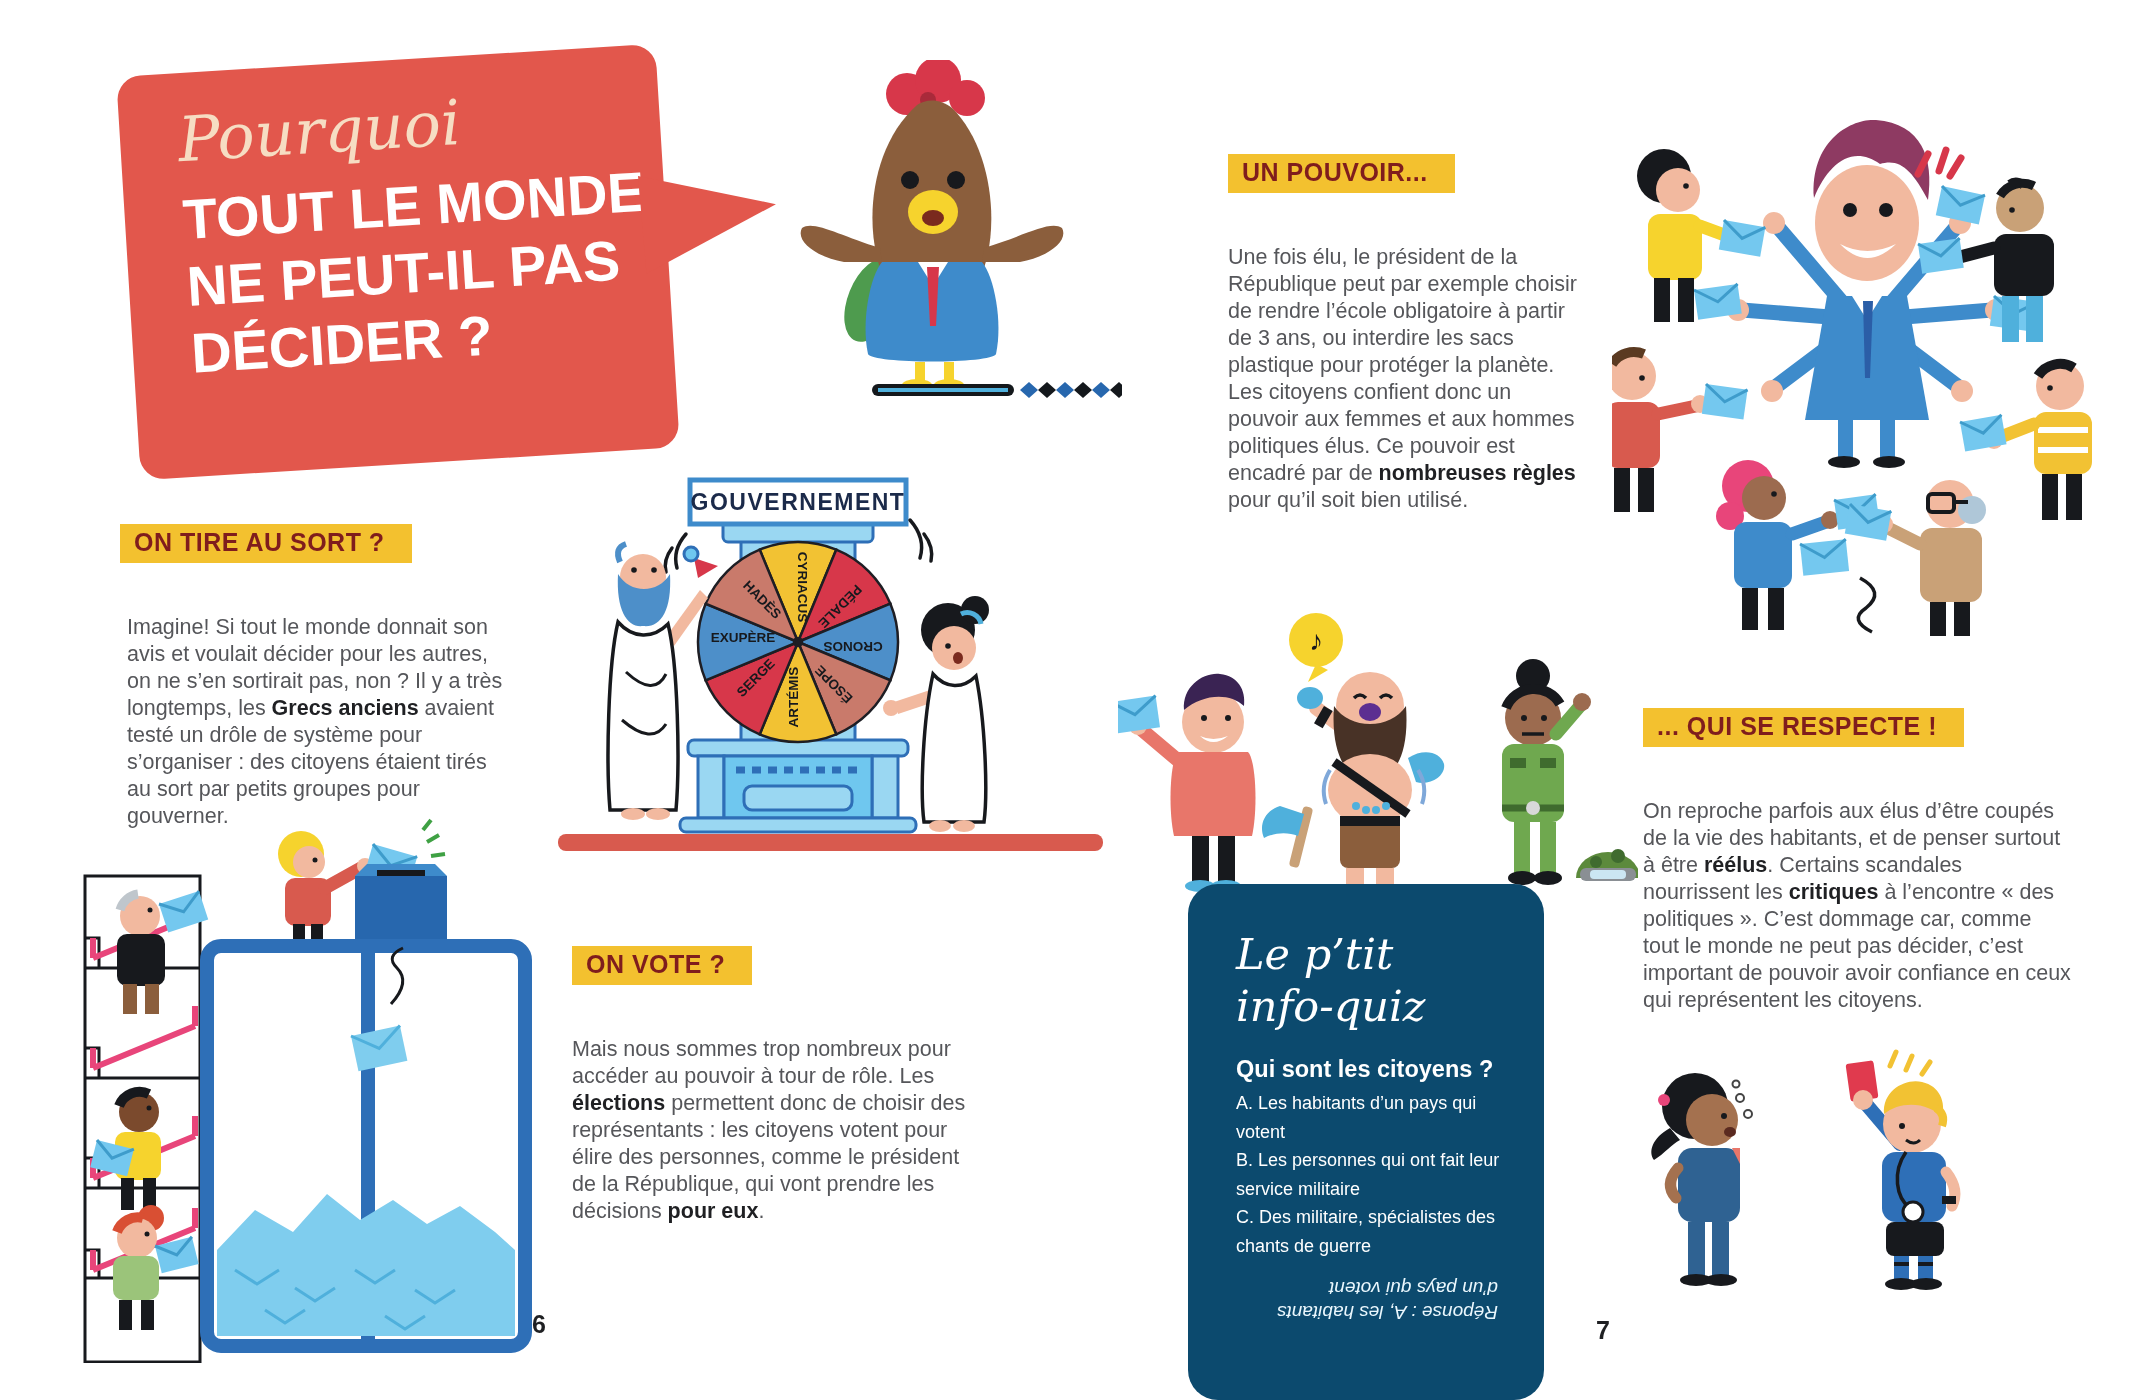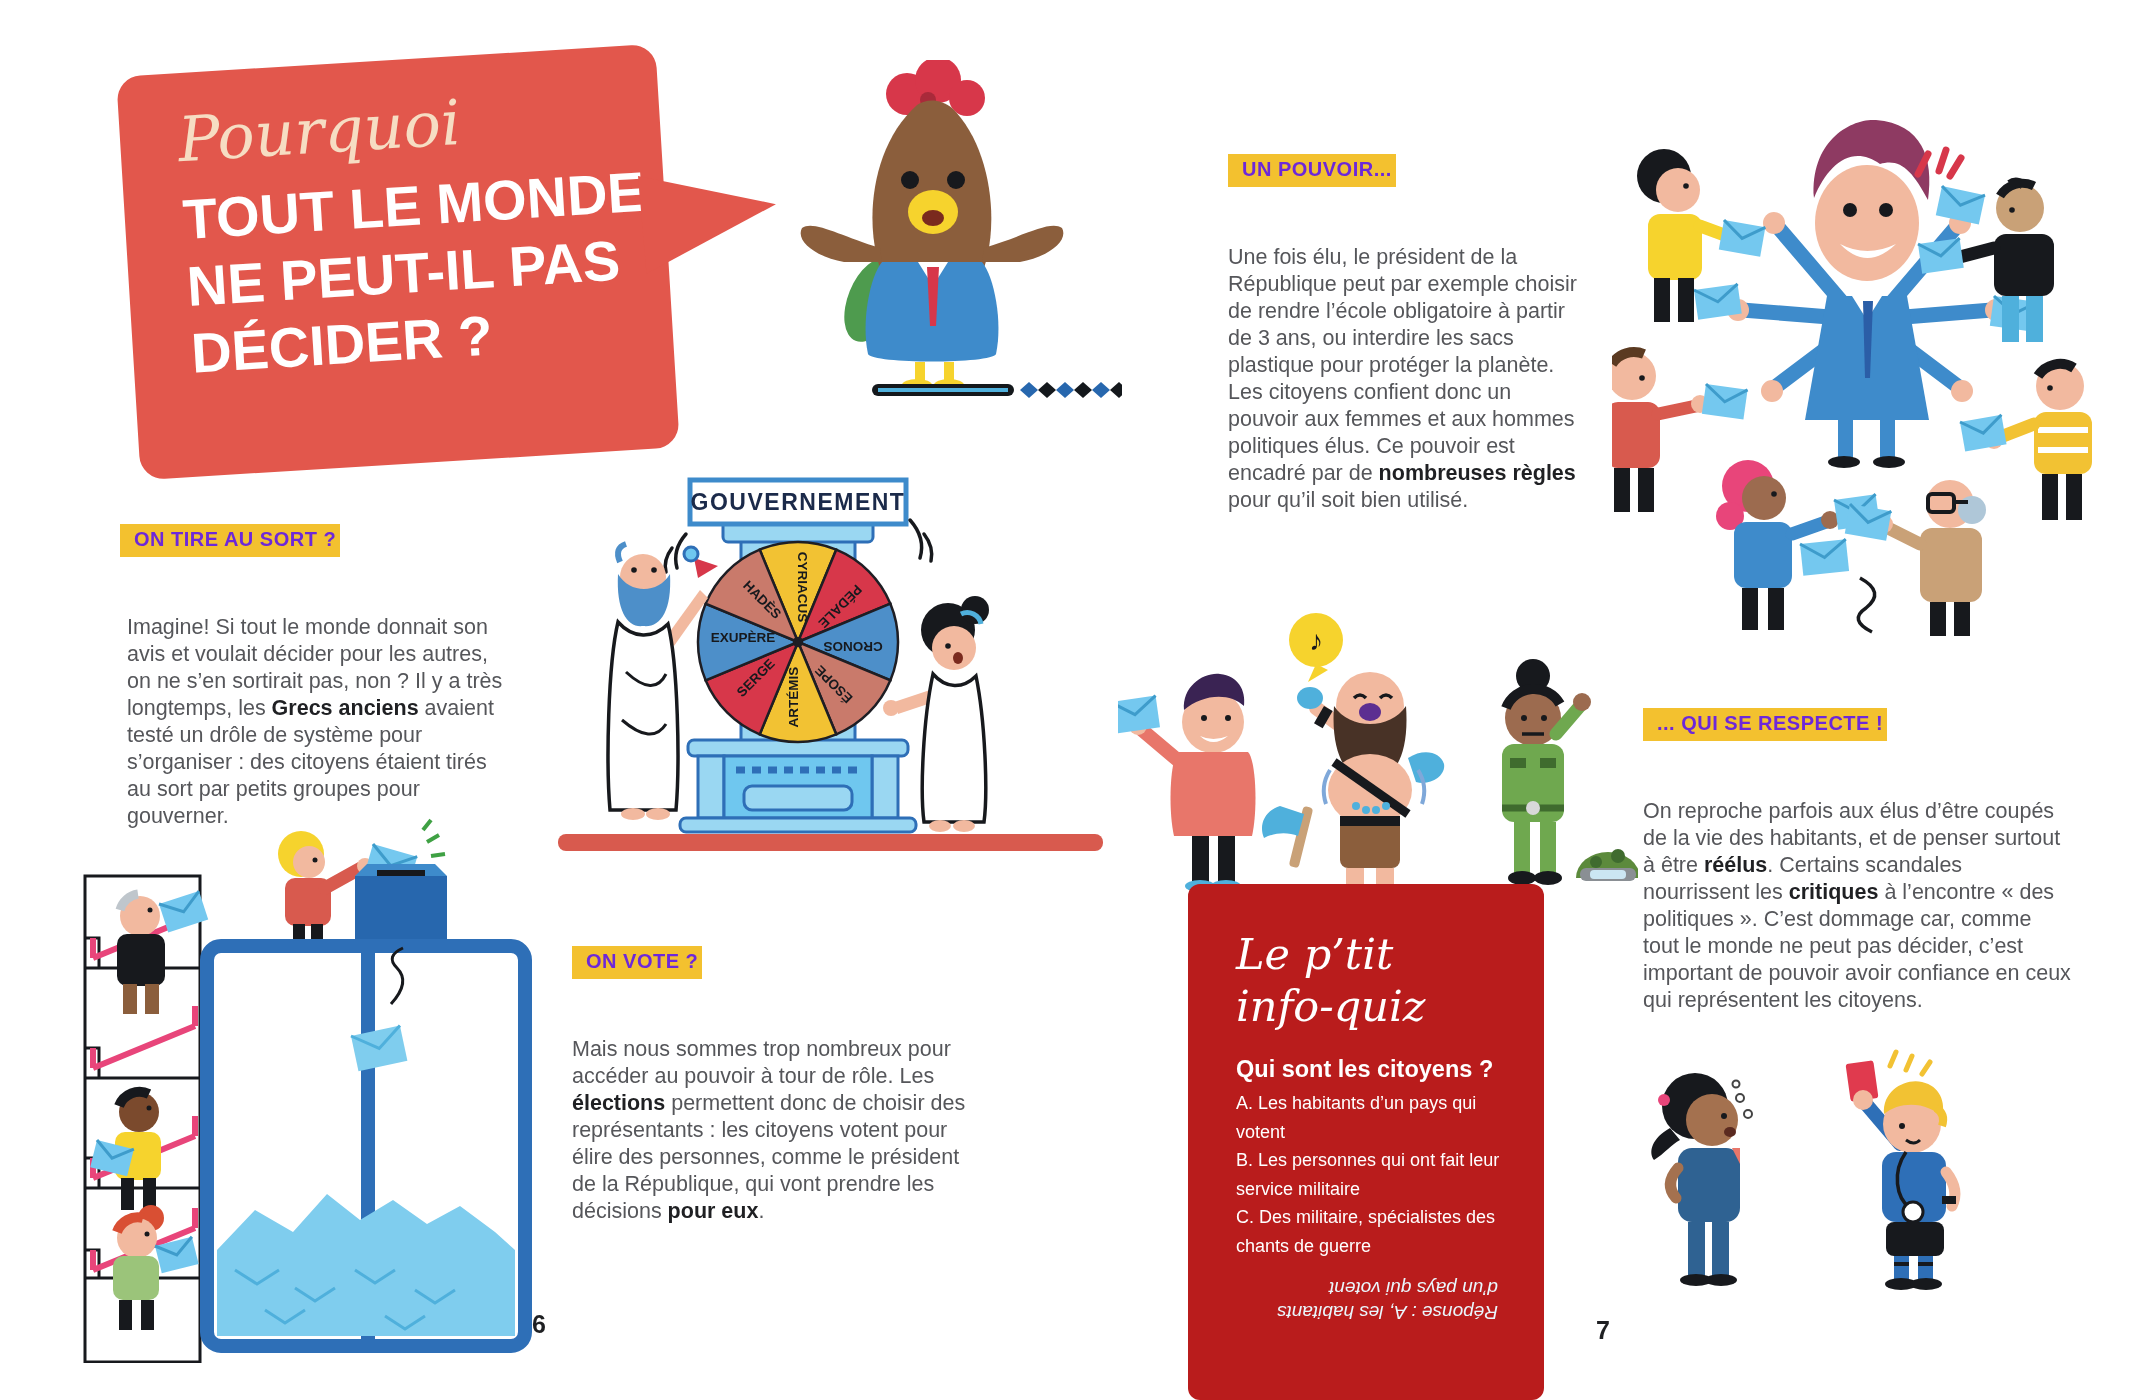--- a/index.html
+++ b/index.html
@@ -9,29 +9,29 @@
   .bubble{position:absolute;left:128px;top:60px;width:540px;height:404px;background:#E2574C;
           border-radius:24px;transform:rotate(-3.5deg);}
   .bubble-tail{position:absolute;left:642px;top:170px;width:0;height:0;
                border-top:40px solid transparent;border-bottom:58px solid transparent;
                border-left:135px solid #E2574C;transform:rotate(-5deg);}
   .bubble-script{font-family:"DejaVu Serif",serif;font-style:italic;font-size:62px;
                  color:#F6DDC3;margin:30px 0 0 58px;}
   .bubble-title{color:#ffffff;font-weight:bold;font-size:56px;line-height:67px;
                 margin:10px 0 0 58px;letter-spacing:0px;}
   
-  .badge{position:absolute;background:#F3C12F;color:#6d28d9;font-weight:bold;font-size:20px;
-         padding:4px 4px 6px 14px;white-space:nowrap;letter-spacing:0.5px;}
+  .badge{position:absolute;background:#F3C12F;color:#7f1d1d;font-weight:bold;font-size:25px;
+         padding:4px 27px 6px 14px;white-space:nowrap;letter-spacing:0.5px;}
   
   .para{position:absolute;color:#55565A;font-size:21.5px;line-height:27px;margin-top:36px;}
   .para b{color:#1F2023;}
   .pagenum{position:absolute;color:#1F2023;font-weight:bold;font-size:25px;}
   
   .quizbox{position:absolute;left:1188px;top:884px;width:356px;height:516px;
-           background:#b91c1c;border-radius:12px;}
+           background:#0c4a6e;border-radius:30px;}
   .quiz-title{font-family:"DejaVu Serif",serif;font-style:italic;color:#ffffff;
               font-size:43px;line-height:52px;margin:44px 0 0 48px;}
   .quiz-q{color:#ffffff;font-weight:bold;font-size:23.5px;margin:24px 0 4px 48px;}
   .quiz-opts{color:#ffffff;font-size:18px;line-height:28.5px;margin:6px 0 0 48px;width:292px;}
   .quiz-answer{position:absolute;left:66px;top:392px;width:244px;color:#EAF7FD;
                font-size:19px;line-height:24px;font-style:italic;text-align:left;
                transform:rotate(180deg);}
   svg{position:absolute;}
 </style>
 </head>

